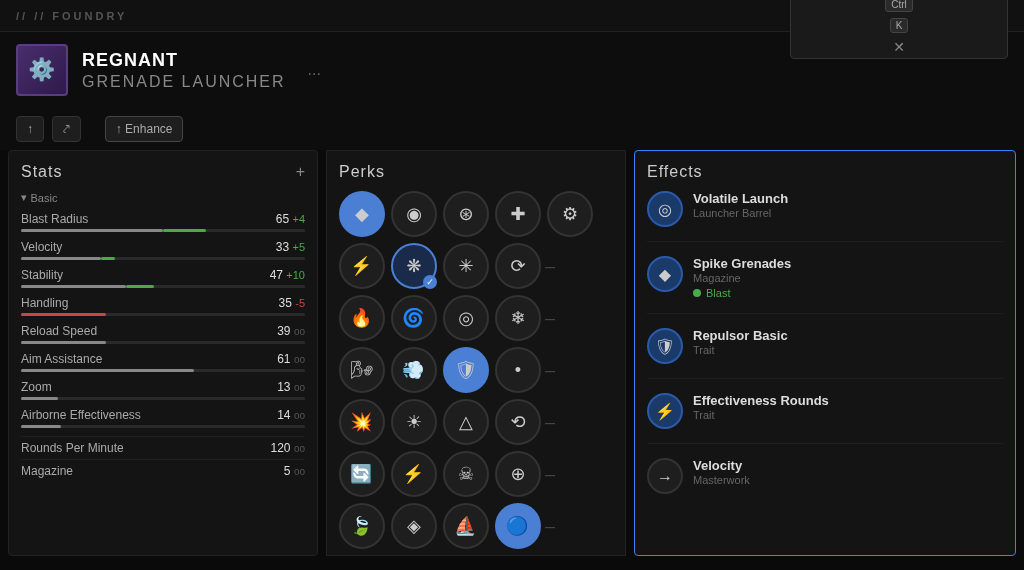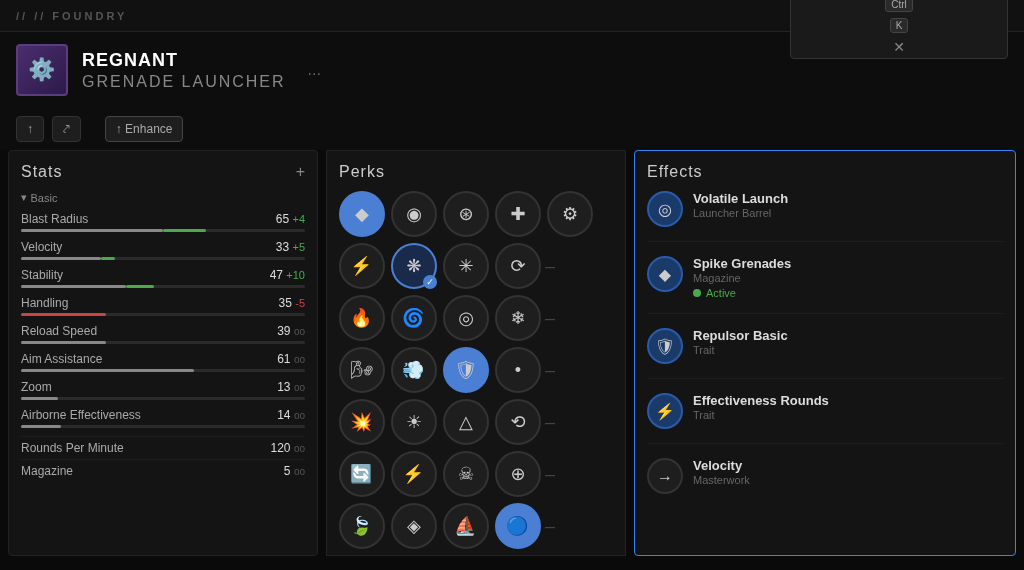--- a/index.html
+++ b/index.html
@@ -545,21 +545,21 @@
 
   </div>
         </div>
         <div class="effect-item">
           <div class="effect-icon blue-bg">◆</div>
           <div class="effect-info">
     <div class="effect-name">Spike Grenades</div>
     <div class="effect-sub">Magazine</div>
     <div class="active-badge">
       <div class="active-dot"></div>
-      <span class="active-text">Active</span>
+      <span class="active-text">Blast</span>
     </div>
   </div>
         </div>
         <div class="effect-item">
           <div class="effect-icon blue-bg">🛡</div>
           <div class="effect-info">
     <div class="effect-name">Repulsor Basic</div>
     <div class="effect-sub">Trait</div>
 
   </div>

